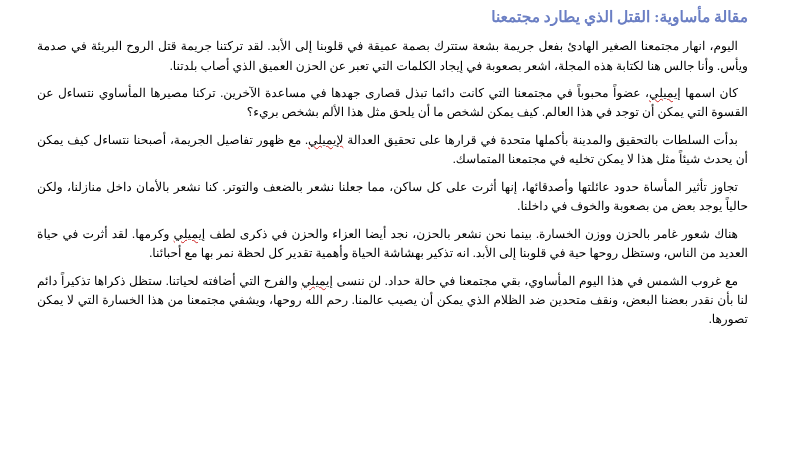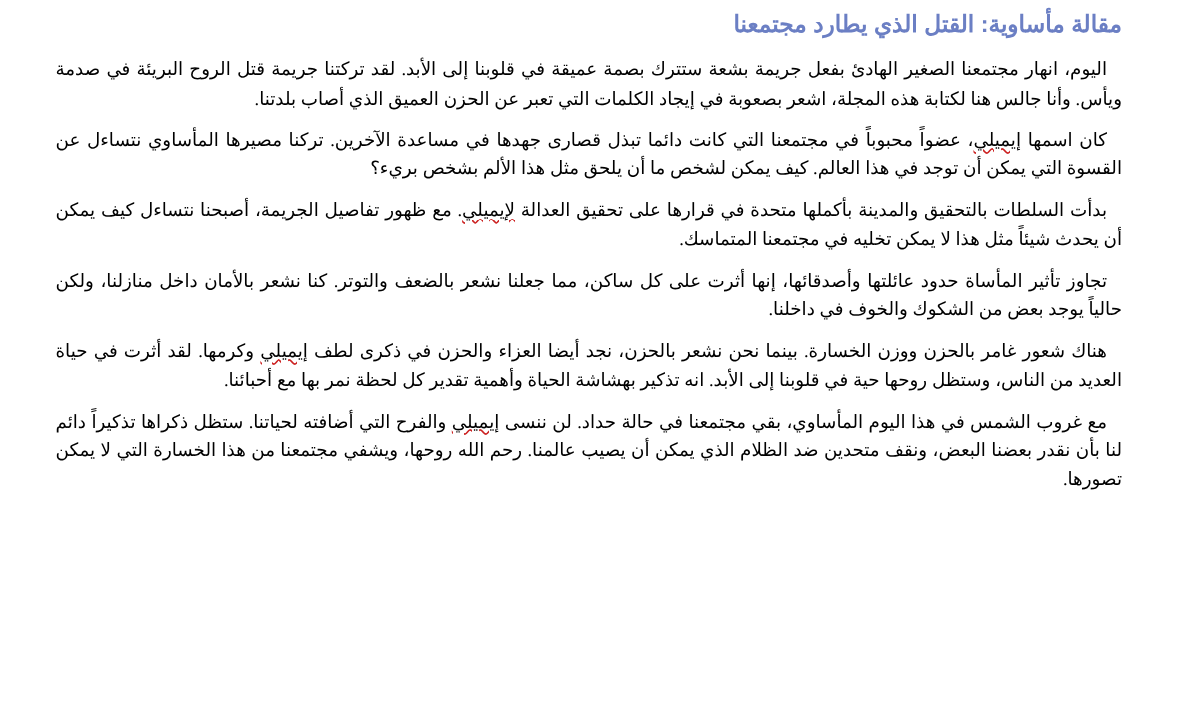--- a/index.html
+++ b/index.html
@@ -22,21 +22,21 @@
     width: 800px;
     height: 470px;
     background: #ffffff;
     box-sizing: border-box;
     padding: 0;
   }
 
   .doc-title {
     direction: rtl;
     text-align: right;
-    font-family: Liberation Sans, sans-serif;
+    font-family: Liberation Serif, serif;
     font-size: 15.5px;
     line-height: 1.45;
     color: #6b7fc4;
     margin: 0;
     padding: 6px 52px 0 52px;
     white-space: nowrap;
     letter-spacing: 0.2px;
   }
 
   .body-text {
@@ -76,18 +76,18 @@
 <body style="background: rgb(255, 255, 255);">
 
 <div class="page">
 
   <h1 class="doc-title">مقالة مأساوية: القتل الذي يطارد مجتمعنا</h1>
 
   <div class="body-text">
     <p class="para">اليوم، انهار مجتمعنا الصغير الهادئ بفعل جريمة بشعة ستترك بصمة عميقة في قلوبنا إلى الأبد. لقد تركتنا جريمة قتل الروح البريئة في صدمة ويأس. وأنا جالس هنا لكتابة هذه المجلة، اشعر بصعوبة في إيجاد الكلمات التي تعبر عن الحزن العميق الذي أصاب بلدتنا.</p>
     <p class="para">كان اسمها <span class="misspelled">إيميلي</span>، عضواً محبوباً في مجتمعنا التي كانت دائما تبذل قصارى جهدها في مساعدة الآخرين. تركنا مصيرها المأساوي نتساءل عن القسوة التي يمكن أن توجد في هذا العالم. كيف يمكن لشخص ما أن يلحق مثل هذا الألم بشخص بريء؟</p>
     <p class="para">بدأت السلطات بالتحقيق والمدينة بأكملها متحدة في قرارها على تحقيق العدالة <span class="misspelled">لإيميلي</span>. مع ظهور تفاصيل الجريمة، أصبحنا نتساءل كيف يمكن أن يحدث شيئاً مثل هذا لا يمكن تخليه في مجتمعنا المتماسك.</p>
-    <p class="para">تجاوز تأثير المأساة حدود عائلتها وأصدقائها، إنها أثرت على كل ساكن، مما جعلنا نشعر بالضعف والتوتر. كنا نشعر بالأمان داخل منازلنا، ولكن حالياً يوجد بعض من الشكوك والخوف في داخلنا.</p>
+    <p class="para">تجاوز تأثير المأساة حدود عائلتها وأصدقائها، إنها أثرت على كل ساكن، مما جعلنا نشعر بالضعف والتوتر. كنا نشعر بالأمان داخل منازلنا، ولكن حالياً يوجد بعض من بصعوبة والخوف في داخلنا.</p>
     <p class="para">هناك شعور غامر بالحزن ووزن الخسارة. بينما نحن نشعر بالحزن، نجد أيضا العزاء والحزن في ذكرى لطف <span class="misspelled">إيميلي</span> وكرمها. لقد أثرت في حياة العديد من الناس، وستظل روحها حية في قلوبنا إلى الأبد. انه تذكير بهشاشة الحياة وأهمية تقدير كل لحظة نمر بها مع أحبائنا.</p>
     <p class="para">مع غروب الشمس في هذا اليوم المأساوي، بقي مجتمعنا في حالة حداد. لن ننسى <span class="misspelled">إيميلي</span> والفرح التي أضافته لحياتنا. ستظل ذكراها تذكيراً دائم لنا بأن نقدر بعضنا البعض، ونقف متحدين ضد الظلام الذي يمكن أن يصيب عالمنا. رحم الله روحها، ويشفي مجتمعنا من هذا الخسارة التي لا يمكن تصورها.</p>
   </div>
 
 </div>
 
 </body></html>

